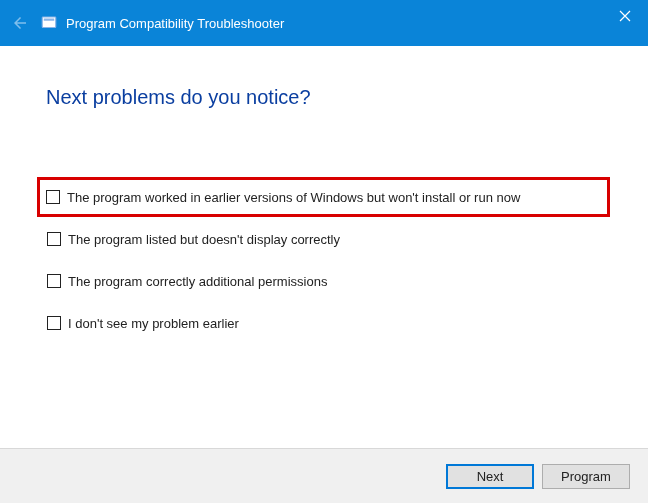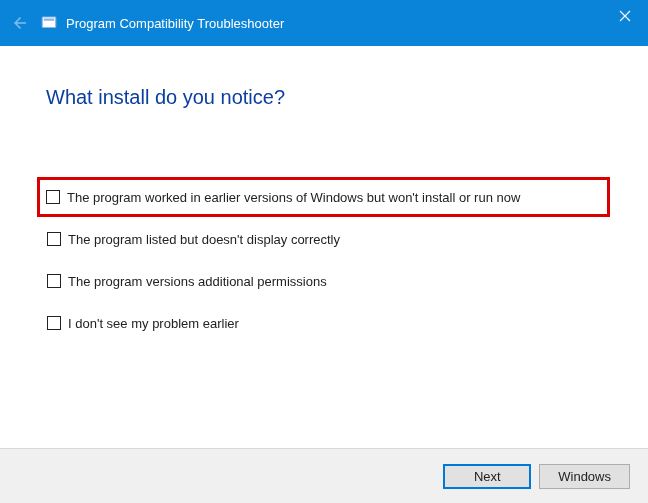--- a/index.html
+++ b/index.html
@@ -132,37 +132,37 @@
   </div>
   <div class="title-text">Program Compatibility Troubleshooter</div>
   <div class="close-btn">
     <svg viewBox="0 0 12 12">
       <path d="M1 1 L11 11 M11 1 L1 11" stroke="#fff" stroke-width="1.2" fill="none"></path>
     </svg>
   </div>
 </div>
 
 <div class="content">
-  <h1 class="heading">What install do you notice?</h1>
+  <h1 class="heading">Next problems do you notice?</h1>
   <div class="option-group">
       <div class="option highlighted">
         <div class="checkbox"></div>
         <span class="option-label">The program worked in earlier versions of Windows but won't install or run now</span>
       </div>
       <div class="option">
         <div class="checkbox"></div>
         <span class="option-label">The program listed but doesn't display correctly</span>
       </div>
       <div class="option">
         <div class="checkbox"></div>
-        <span class="option-label">The program versions additional permissions</span>
+        <span class="option-label">The program correctly additional permissions</span>
       </div>
       <div class="option">
         <div class="checkbox"></div>
         <span class="option-label">I don't see my problem earlier</span>
       </div>
     </div>
 </div>
 
 <div class="footer">
   <button class="btn primary">Next</button>
-  <button class="btn">Windows</button>
+  <button class="btn">Program</button>
 </div>
 
 </body></html>

